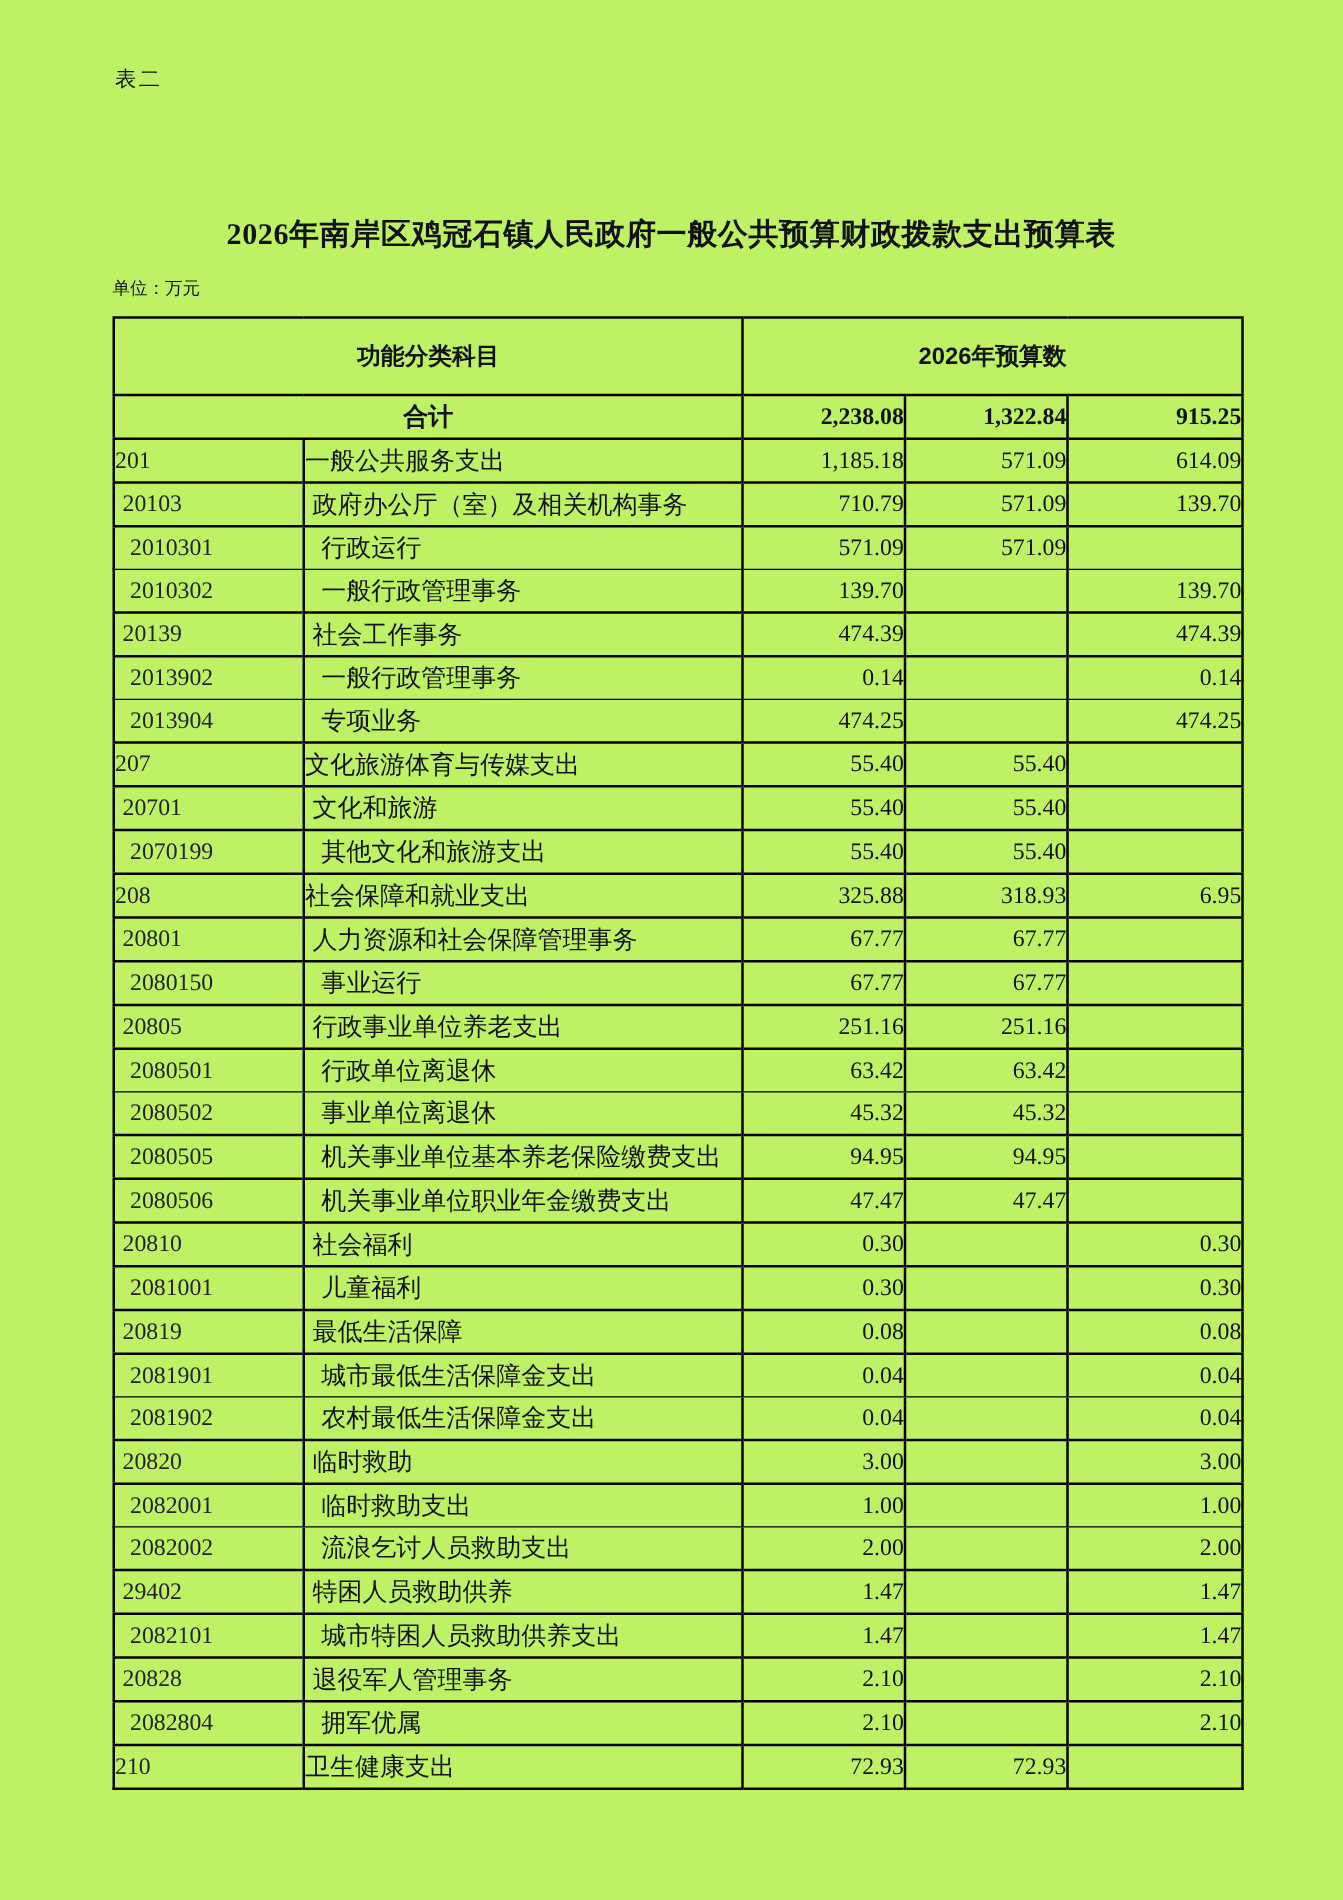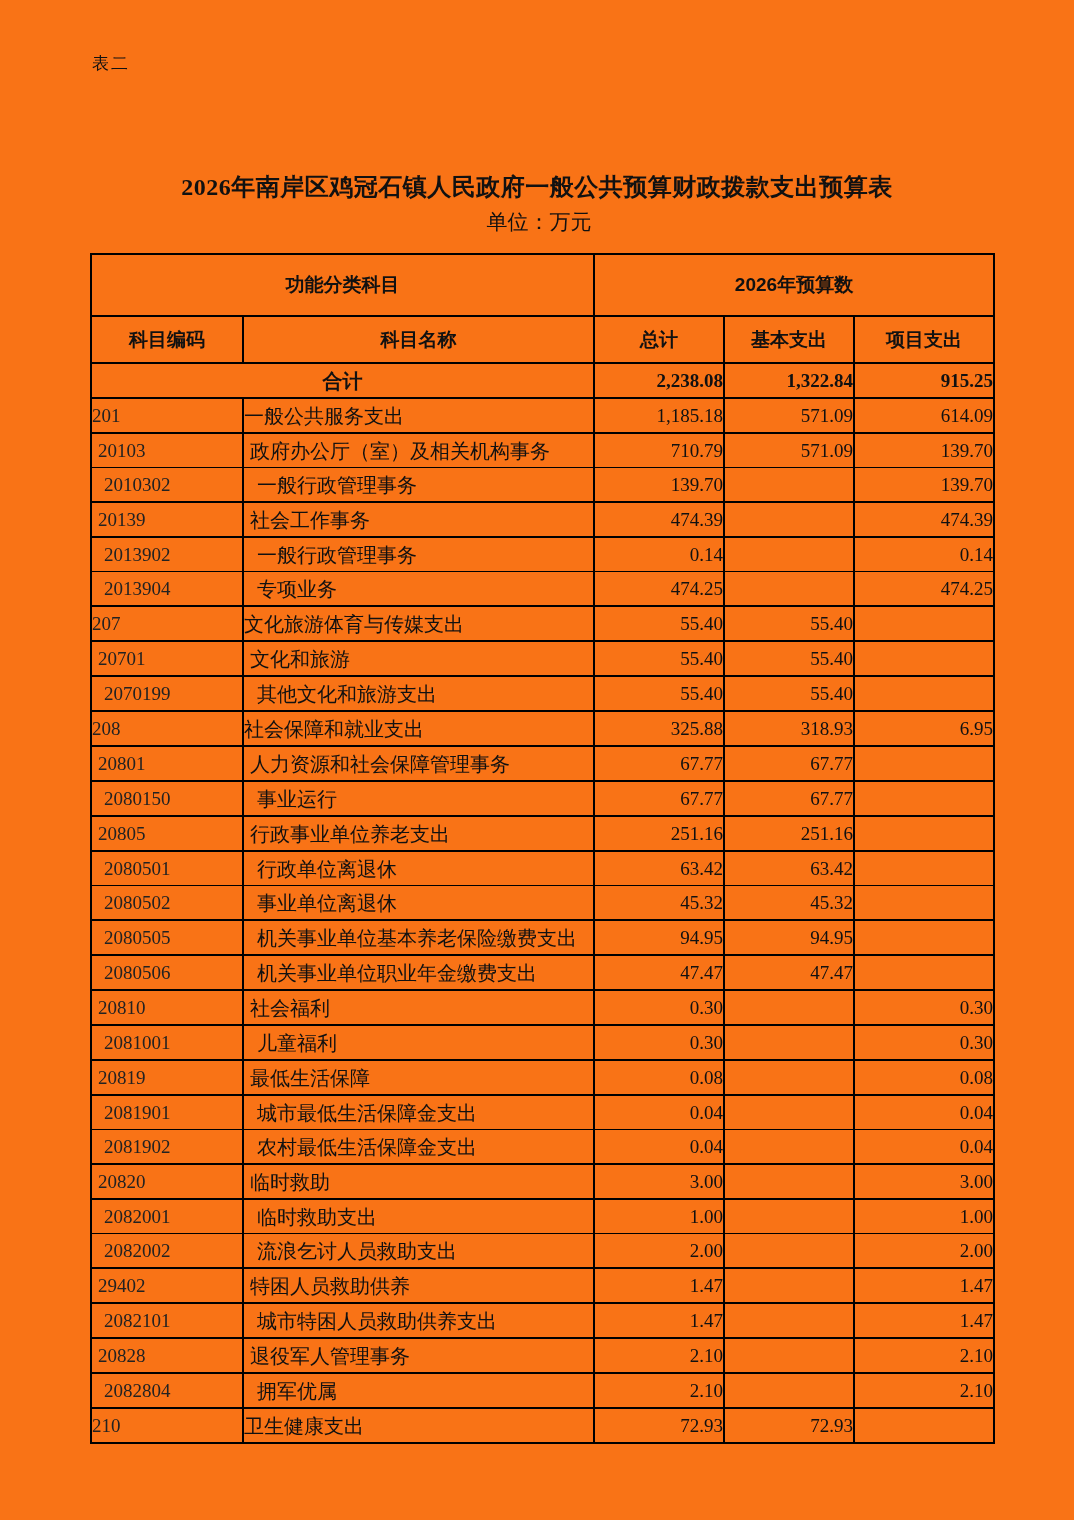--- a/index.html
+++ b/index.html
@@ -6,21 +6,21 @@
     margin: 0;
     padding: 0;
     background: #ffffff;
     font-family: "Liberation Serif", serif;
     color: #111111;
   }
   .page {
     position: relative;
     width: 1074px;
     height: 1520px;
-    background: #f97316;
+    background: #bef264;
     overflow: hidden;
   }
   .corner-label {
     position: absolute;
     left: 92px;
     top: 52px;
     font-size: 17px;
     letter-spacing: 2px;
   }
   .doc-title {
@@ -32,23 +32,23 @@
     font-size: 24px;
     font-weight: bold;
     letter-spacing: 0.5px;
     font-family: "Liberation Serif", serif;
     margin-top: 45px;
   }
   .unit-label {
     position: absolute;
     left: 90px;
     width: 898px;
-    top: 208px;
-    text-align: center;
-    font-size: 21px;
+    top: 222px;
+    text-align: left;
+    font-size: 14px;
   }
   table.budget {
     position: absolute;
     left: 90px;
     top: 253px;
     width: 903px;
     border-collapse: collapse;
     table-layout: fixed;
     border: 2px solid #000;
   }
@@ -125,27 +125,20 @@
       <col style="width:152px">
       <col style="width:351px">
       <col style="width:130px">
       <col style="width:130px">
       <col style="width:140px">
     </colgroup>
     <thead>
       <tr class="hdr-group">
         <th colspan="2">功能分类科目</th>
         <th colspan="3">2026年预算数</th>
-      </tr>
-      <tr class="hdr-cols">
-        <th>科目编码</th>
-        <th>科目名称</th>
-        <th>总计</th>
-        <th>基本支出</th>
-        <th>项目支出</th>
       </tr>
     </thead>
     <tbody id="table-body">
       <tr class="total-row">
         <td colspan="2" class="merged">合计</td>
         <td class="num">2,238.08</td>
         <td class="num">1,322.84</td>
         <td class="num">915.25</td>
       </tr>
     <tr class="level-1">
@@ -155,20 +148,27 @@
           <td class="num">571.09</td>
           <td class="num">614.09</td>
         </tr>
         <tr class="level-2">
           <td class="code">20103</td>
           <td class="name">政府办公厅（室）及相关机构事务</td>
           <td class="num">710.79</td>
           <td class="num">571.09</td>
           <td class="num">139.70</td>
         </tr>
+        <tr class="level-3">
+          <td class="code">2010301</td>
+          <td class="name">行政运行</td>
+          <td class="num">571.09</td>
+          <td class="num">571.09</td>
+          <td class="num"></td>
+        </tr>
         <tr class="level-3 thin-top">
           <td class="code">2010302</td>
           <td class="name">一般行政管理事务</td>
           <td class="num">139.70</td>
           <td class="num"></td>
           <td class="num">139.70</td>
         </tr>
         <tr class="level-2">
           <td class="code">20139</td>
           <td class="name">社会工作事务</td>

